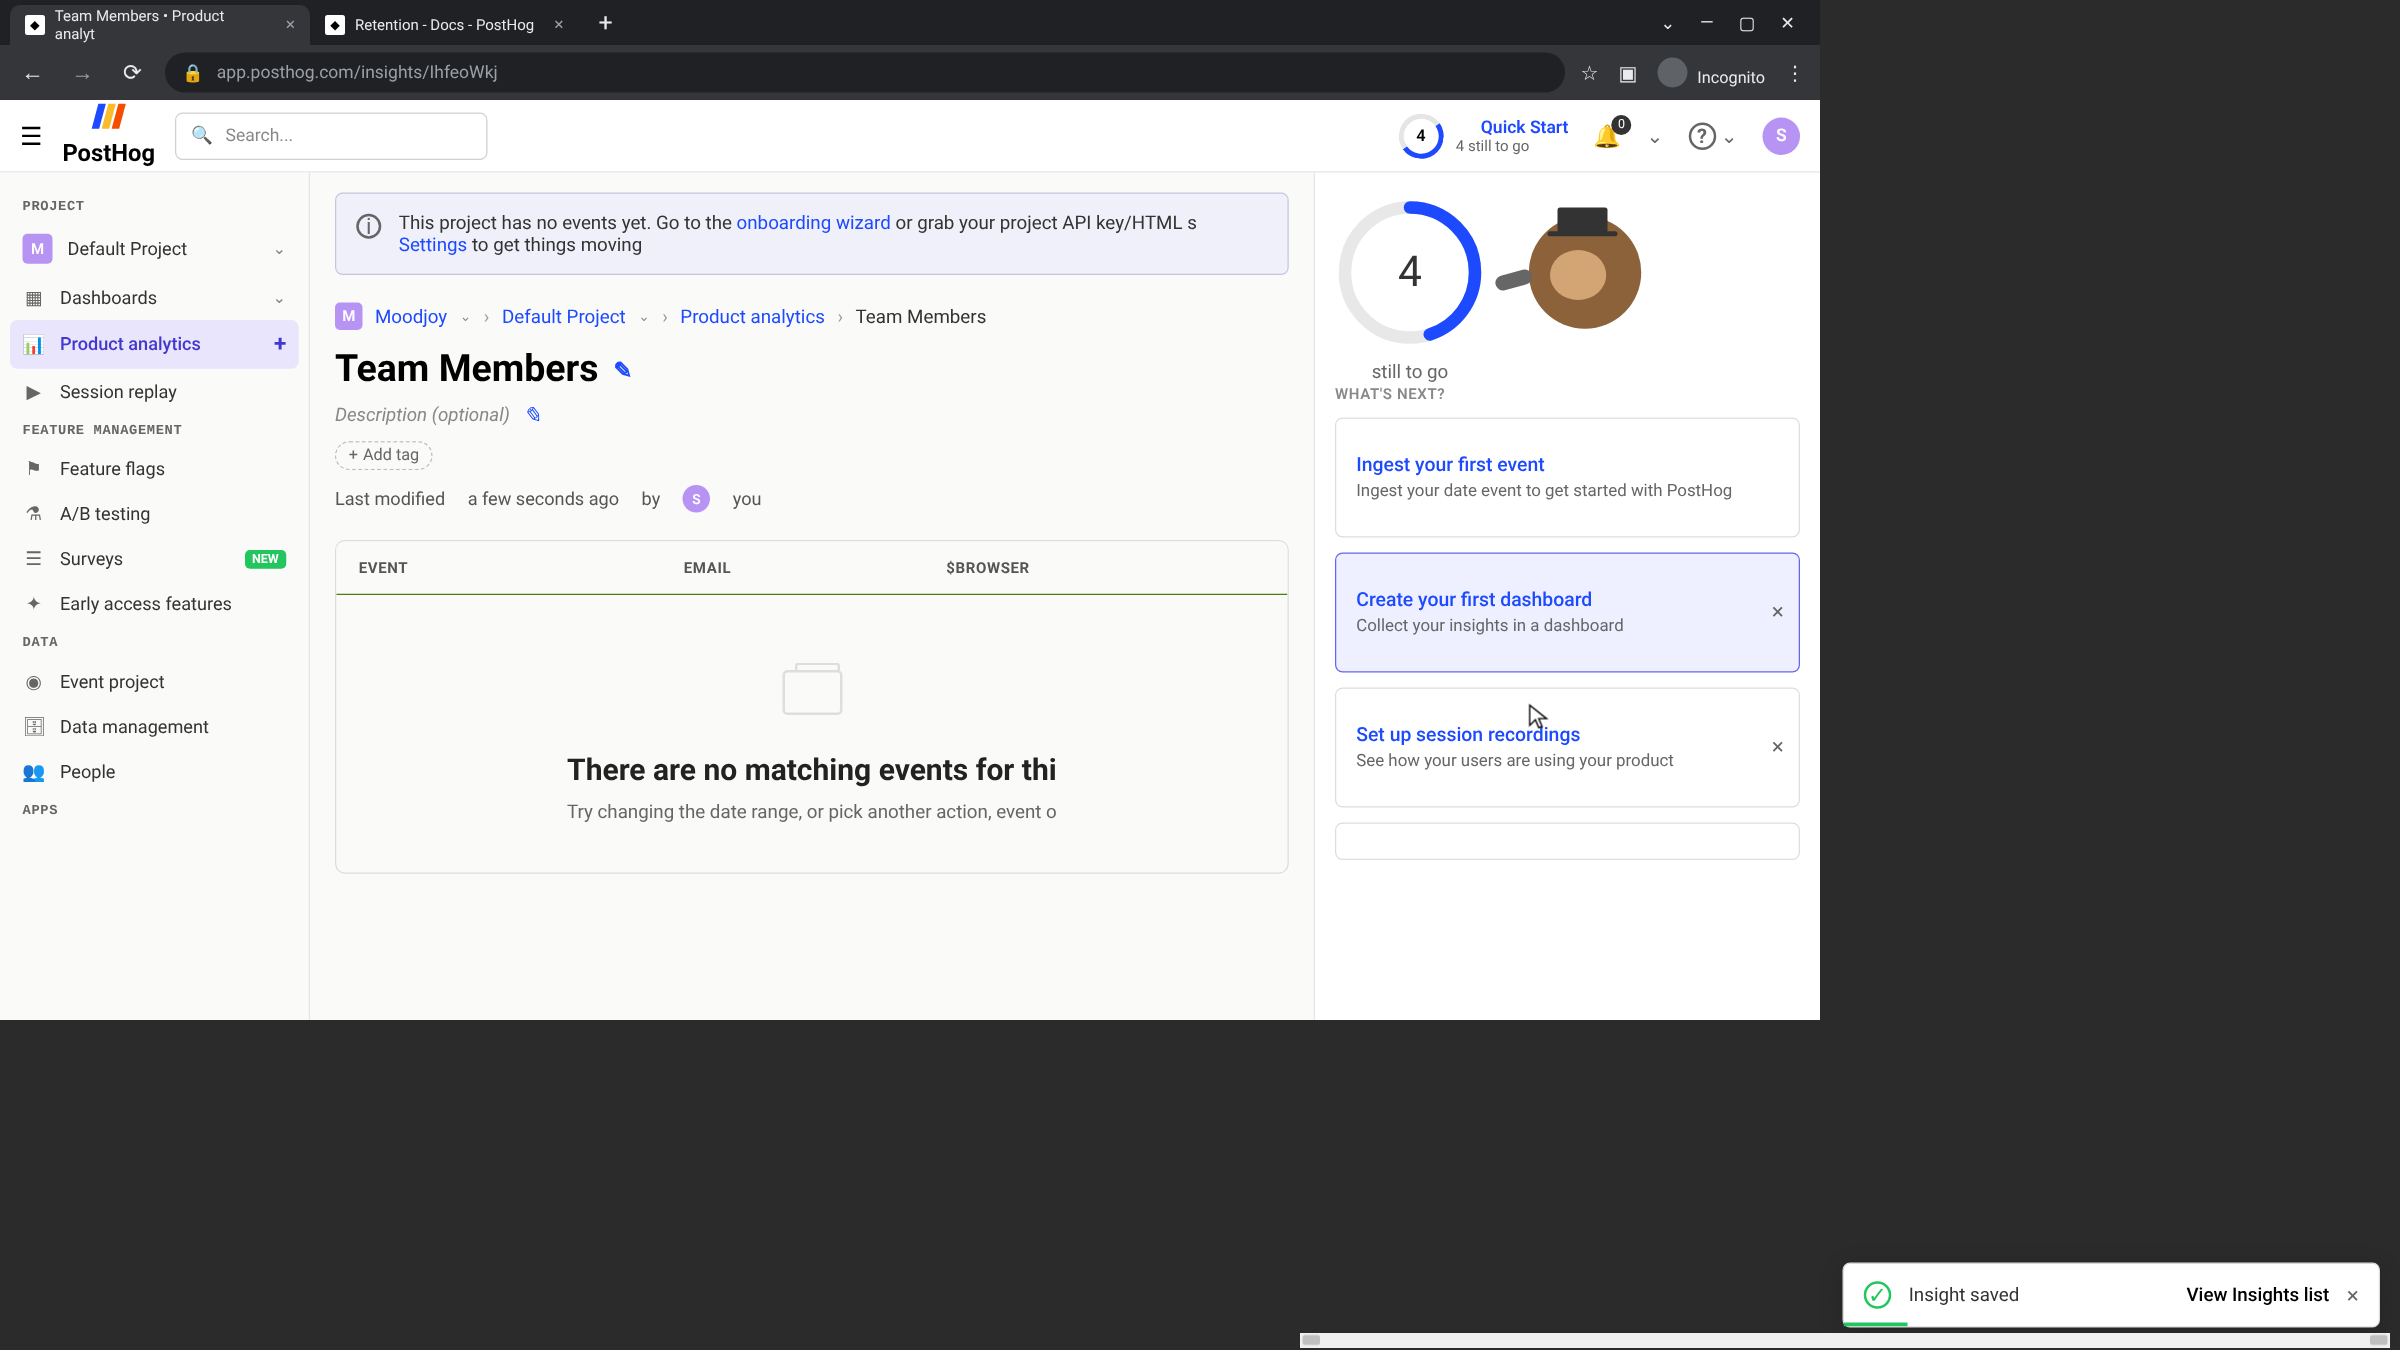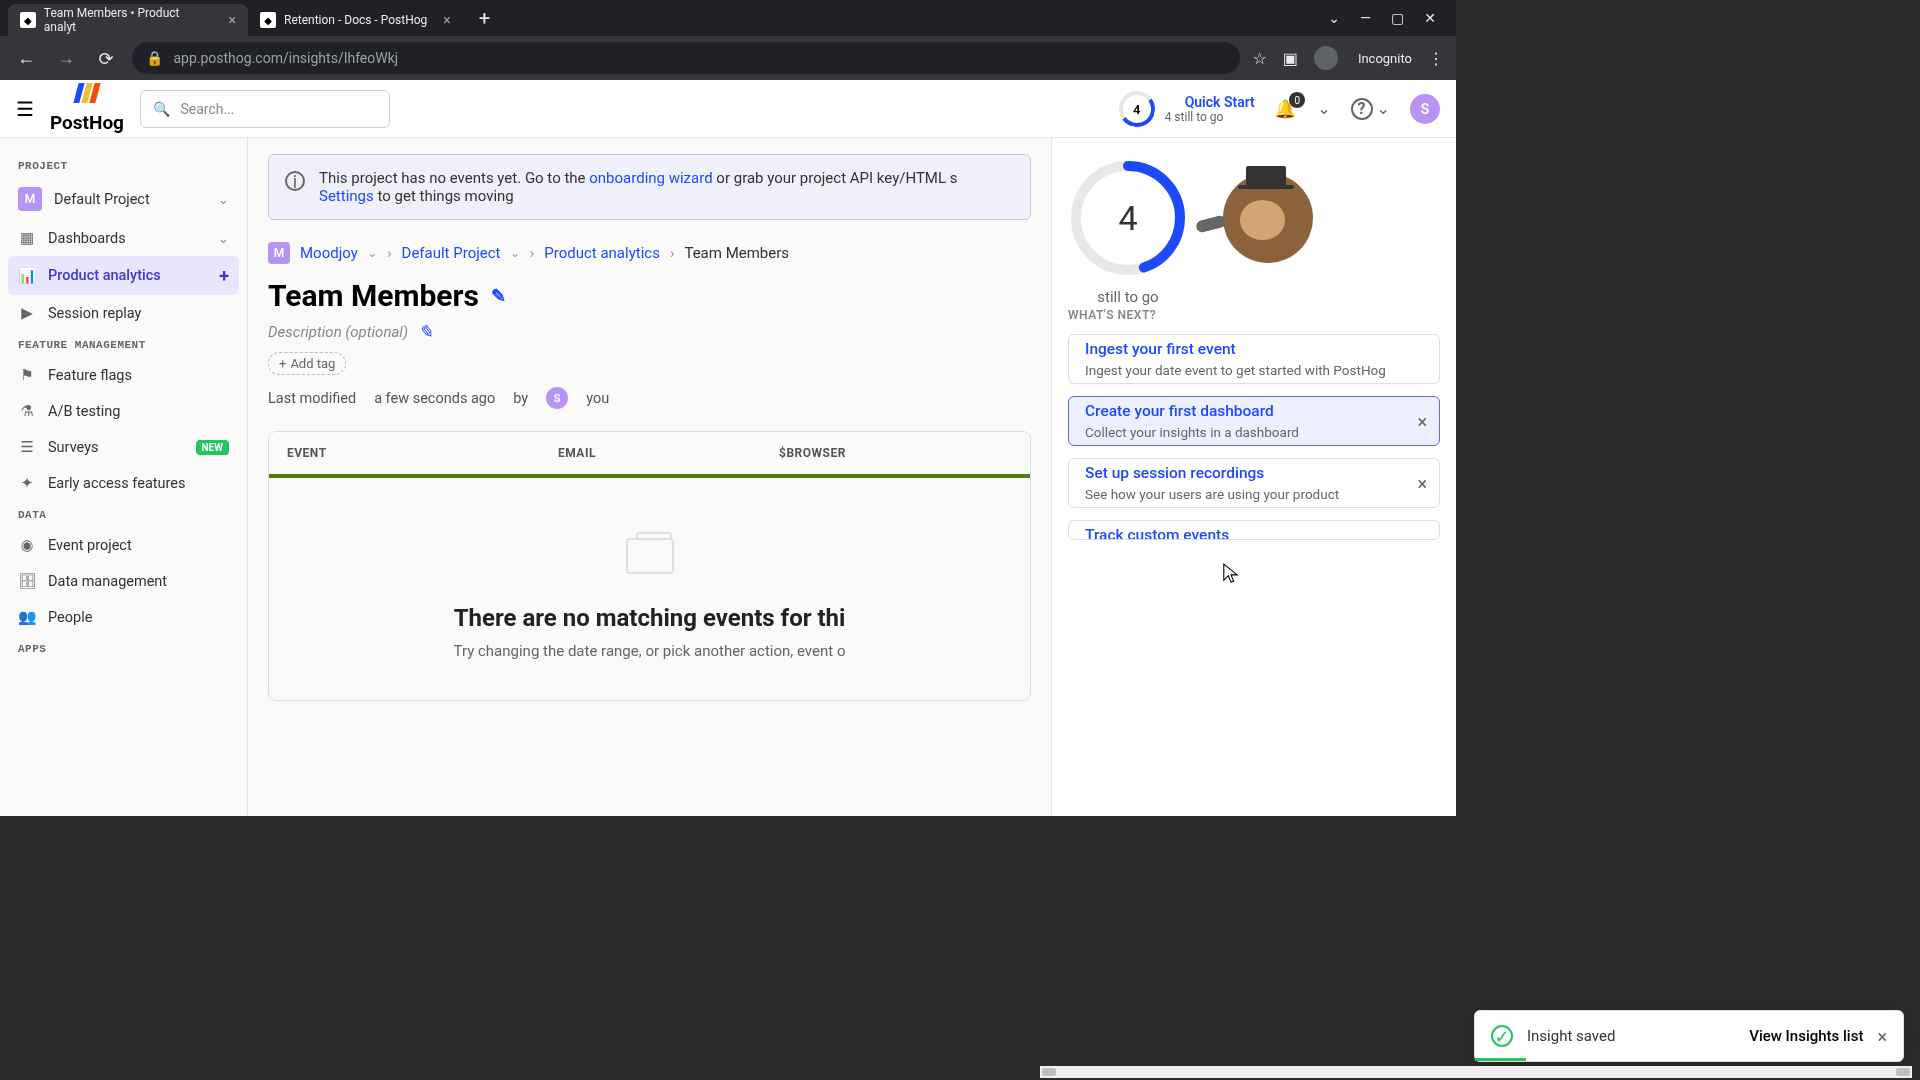--- a/index.html
+++ b/index.html
@@ -15,21 +15,21 @@
 .tab-new { color: #e8eaed; font-size: 20px; margin-left: 8px; cursor: pointer; padding: 2px 8px; }
 .window-controls { margin-left: auto; display: flex; gap: 20px; padding-right: 12px; }
 .window-controls span { color: #e8eaed; font-size: 14px; }
 
 .nav-bar { display: flex; align-items: center; height: 44px; background: #35363a; padding: 0 12px; gap: 12px; }
 .nav-btn { color: #9aa0a6; font-size: 18px; cursor: pointer; width: 28px; text-align: center; }
 .nav-btn.active { color: #e8eaed; }
 .url-bar { flex: 1; background: #202124; border-radius: 20px; height: 32px; display: flex; align-items: center; padding: 0 14px; color: #9aa0a6; font-size: 14px; }
 .url-bar .lock { margin-right: 10px; }
 .nav-right { display: flex; align-items: center; gap: 16px; color: #e8eaed; }
-.incognito { display: flex; align-items: center; gap: 20px; font-size: 13px; }
+.incognito { display: flex; align-items: flex-end; gap: 8px; font-size: 13px; }
 .incognito-icon { width: 24px; height: 24px; background: #5f6368; border-radius: 50%; }
 
 
 .app { background: #fafaf9; height: calc(816px - 80px); display: flex; flex-direction: column; }
 .app-header { height: 58px; display: flex; align-items: center; padding: 0 16px; gap: 16px; border-bottom: 1px solid #e5e5e5; background: #fff; }
 .menu-toggle { font-size: 20px; cursor: pointer; }
 .logo { display: flex; align-items: center; gap: 8px; font-weight: 700; font-size: 19px; flex-direction: column; }
 .logo-mark { display: flex; gap: 2px; }
 .logo-mark span { width: 6px; height: 20px; transform: skewX(-15deg); }
 .logo-mark span:nth-child(1){background:#1d4aff;} .logo-mark span:nth-child(2){background:#f9bd2b;} .logo-mark span:nth-child(3){background:#f54e00;}
@@ -76,21 +76,21 @@
 .bc-chev { color: #888; font-size: 11px; }
 
 .page-title { font-size: 30px; font-weight: 700; display: flex; align-items: center; gap: 12px; }
 .edit-icon { color: #1d4aff; font-size: 18px; cursor: pointer; }
 .description { color: #888; font-style: italic; font-size: 15px; margin-top: 8px; display: flex; align-items: center; gap: 10px; }
 .add-tag { display: inline-flex; align-items: center; border: 1px dashed #bbb; border-radius: 14px; padding: 3px 10px; font-size: 13px; color: #666; margin-top: 10px; cursor: pointer; }
 .last-modified { margin-top: 12px; font-size: 14.5px; color: #555; display: flex; align-items: center; gap: 18px; }
 .mini-avatar { width: 22px; height: 22px; background: #b794f4; color: #fff; border-radius: 50%; display: inline-flex; align-items: center; justify-content: center; font-size: 11px; font-weight: 600; }
 
 .data-table { border: 1px solid #ddd; border-radius: 8px; margin-top: 22px; overflow: hidden; }
-.table-header { display: flex; background: #fafaf9; border-bottom: 4px solid #4d7c0f; gap: 11px; }
+.table-header { display: flex; background: #fafaf9; border-bottom: 1px solid #4d7c0f; }
 .table-header > div { padding: 14px 18px; font-size: 12px; font-weight: 700; color: #555; letter-spacing: 0.5px; }
 .col-event { width: 260px; } .col-email { width: 210px; } .col-browser { flex: 1; }
 .empty-state { padding: 60px 20px 40px; text-align: center; }
 .empty-icon { width: 48px; height: 36px; margin: 0 auto 30px; border: 2px solid #ccc; border-radius: 4px; position: relative; opacity: 0.6; }
 .empty-icon::before { content: ''; position: absolute; top: -8px; left: 8px; width: 32px; height: 6px; border: 2px solid #ccc; border-bottom: none; border-radius: 3px 3px 0 0; }
 .empty-title { font-size: 24px; font-weight: 700; color: #222; margin-bottom: 10px; white-space: nowrap; overflow: hidden; }
 .empty-sub { color: #666; font-size: 15px; white-space: nowrap; overflow: hidden; }
 
 
 .right-panel { width: 405px; border-left: 1px solid #e5e5e5; background: #fff; padding: 20px 16px; overflow-y: auto; position: relative; }
@@ -100,21 +100,21 @@
 .qs-big-number { font-size: 34px; font-weight: 400; color: #333; }
 .qs-big-label { position: absolute; bottom: -28px; width: 100%; text-align: center; font-size: 15px; color: #666; }
 .hedgehog { width: 120px; height: 120px; position: relative; }
 .hedgehog .body { width: 90px; height: 90px; background: #8b6239; border-radius: 50%; position: absolute; top: 15px; left: 15px; }
 .hedgehog .face { width: 45px; height: 40px; background: #d4a574; border-radius: 50%; position: absolute; top: 42px; left: 32px; }
 .hedgehog .hat { width: 40px; height: 20px; background: #333; position: absolute; top: 8px; left: 38px; border-radius: 2px; }
 .hedgehog .hat::before { content:''; position:absolute; bottom:-3px; left:-8px; width:56px; height:4px; background:#333; border-radius:2px; }
 .hedgehog .arm { width: 30px; height: 12px; background: #666; position: absolute; top: 60px; left: -12px; border-radius: 6px; transform: rotate(-15deg); }
 
 .whats-next { font-size: 12px; font-weight: 600; color: #888; letter-spacing: 0.5px; margin-bottom: 12px; }
-.task-card { border: 1px solid #ddd; border-radius: 6px; padding: 5px 16px; margin-bottom: 12px; position: relative; cursor: pointer; }
+.task-card { border: 1px solid #ddd; border-radius: 6px; padding: 28px 16px; margin-bottom: 12px; position: relative; cursor: pointer; }
 .task-card.highlighted { border-color: #6366f1; background: #eef0ff; }
 .task-title { color: #1d4aff; font-weight: 500; font-size: 15.5px; margin-bottom: 4px; }
 .task-desc { color: #666; font-size: 13.5px; }
 .task-close { position: absolute; right: 12px; top: 50%; transform: translateY(-50%); color: #666; font-size: 18px; cursor: pointer; }
 
 
 .toast { position: fixed; bottom: 18px; right: 16px; background: #fff; border: 1px solid #ddd; border-radius: 6px; box-shadow: 0 4px 20px rgba(0,0,0,0.15); padding: 14px 16px; display: flex; align-items: center; gap: 14px; width: 430px; }
 .toast .check { color: #22c55e; font-size: 18px; border: 2px solid #22c55e; border-radius: 50%; width: 22px; height: 22px; display: flex; align-items: center; justify-content: center; }
 .toast-msg { font-size: 15px; color: #333; }
 .toast-action { margin-left: auto; color: #000000; font-weight: 500; font-size: 15px; cursor: pointer; }

